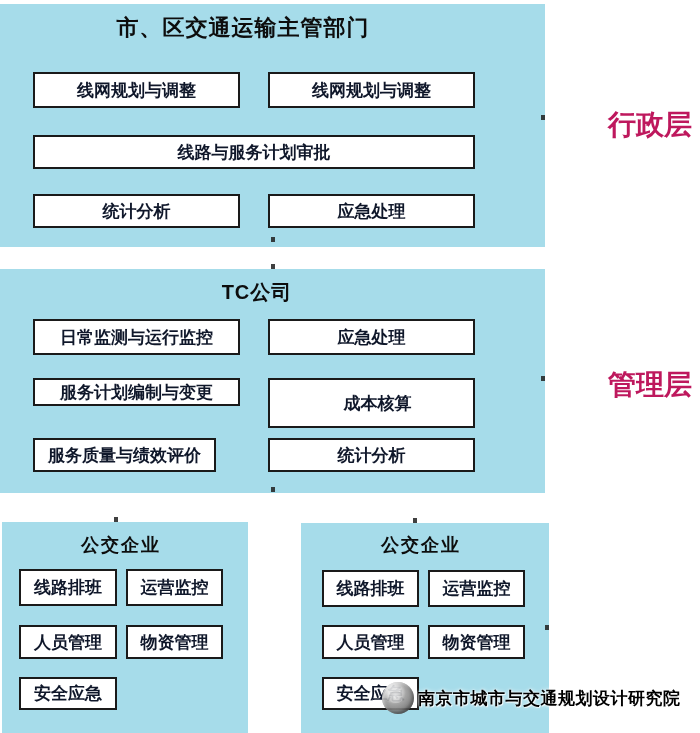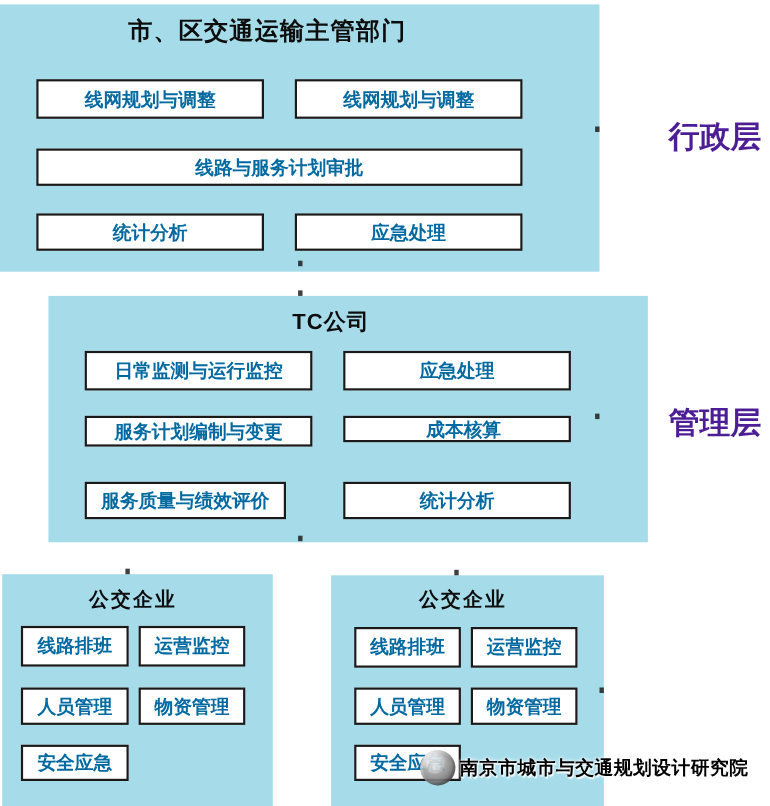--- a/index.html
+++ b/index.html
@@ -4,66 +4,66 @@
 <style>
   * { margin:0; padding:0; box-sizing:border-box; }
   html,body { background:#ffffff; }
   body { font-family:"Liberation Sans", sans-serif; }
   #stage {
     position:relative; width:700px; height:733px;
     background:#ffffff; overflow:hidden;
   }
   .panel { position:absolute; background:#a6dcea; }
   #panel-admin      { left:0;     top:4px;     width:545px; height:243px; }
-  #panel-management { left:0;     top:269px; width:545px; height:224px;margin-left:44px; }
+  #panel-management { left:0;     top:269px; width:545px; height:224px; }
   #panel-ops-left   { left:2px;   top:522px; width:246px; height:211px; }
   #panel-ops-right  { left:301px; top:523px; width:248px; height:210px; }
 
   .panel-title {
     position:absolute; text-align:center; font-weight:bold; color:#0d0d0d;
     white-space:nowrap;
   }
   #panel-admin .panel-title      { left:0; top:9px;  width:486px; font-size:22px; letter-spacing:1px; }
   #panel-management .panel-title { left:0; top:10px; width:514px; font-size:20px; letter-spacing:1px; }
   #panel-ops-left .panel-title   { left:0; top:11px; width:238px; font-size:18px; letter-spacing:2px; }
   #panel-ops-right .panel-title  { left:0; top:10px; width:240px; font-size:18px; letter-spacing:2px; }
 
   .box {
     position:absolute; background:#ffffff; border:2px solid #1a1a1a;
     display:flex; align-items:center; justify-content:center;
-    font-weight:bold; color:#0369a1; font-size:17px; white-space:nowrap;
+    font-weight:bold; color:#0f172a; font-size:17px; white-space:nowrap;
   }
   
   .b-a0 { left:33px;  top:68px;  width:207px; height:36px; }
   .b-a1 { left:268px; top:68px;  width:207px; height:36px; }
   .b-a2 { left:33px;  top:131px; width:442px; height:34px; }
   .b-a3 { left:33px;  top:190px; width:207px; height:34px; }
   .b-a4 { left:268px; top:190px; width:207px; height:34px; }
   
   .b-m0 { left:33px;  top:50px;  width:207px; height:36px; }
   .b-m1 { left:268px; top:50px;  width:207px; height:36px; }
   .b-m2 { left:33px;  top:109px; width:207px; height:28px; }
-  .b-m3 { left:268px; top:109px; width:207px; height:24px;padding-left:12px; }
+  .b-m3 { left:268px; top:109px; width:207px; height:50px;padding-left:12px; }
   .b-m4 { left:33px;  top:169px; width:183px; height:34px; }
   .b-m5 { left:268px; top:169px; width:207px; height:34px; }
   
   .b-ol0 { left:17px;  top:47px;  width:98px; height:37px; }
   .b-ol1 { left:124px; top:47px;  width:97px; height:37px; }
   .b-ol2 { left:17px;  top:103px; width:98px; height:34px; }
   .b-ol3 { left:124px; top:103px; width:97px; height:34px; }
   .b-ol4 { left:17px;  top:155px; width:98px; height:33px; }
   
   .b-or0 { left:21px;  top:47px;  width:97px; height:37px; }
   .b-or1 { left:127px; top:47px;  width:97px; height:37px; }
   .b-or2 { left:21px;  top:102px; width:97px; height:34px; }
   .b-or3 { left:127px; top:102px; width:97px; height:34px; }
   .b-or4 { left:21px;  top:154px; width:97px; height:33px; }
 
   .layer-label {
-    position:absolute; color:#4c1d95; font-weight:bold; font-size:28px;
+    position:absolute; color:#be185d; font-weight:bold; font-size:28px;
     letter-spacing:0; white-space:nowrap;
   }
   #label-admin      { left:608px; top:106px; }
   #label-management { left:608px; top:366px; }
   #label-operations { left:608px; top:614px; }
 
   .tick {
     position:absolute; width:4px; height:5px; background:#1f1f1f; opacity:.85;
   }
   .t1 { left:271px; top:237px; }

